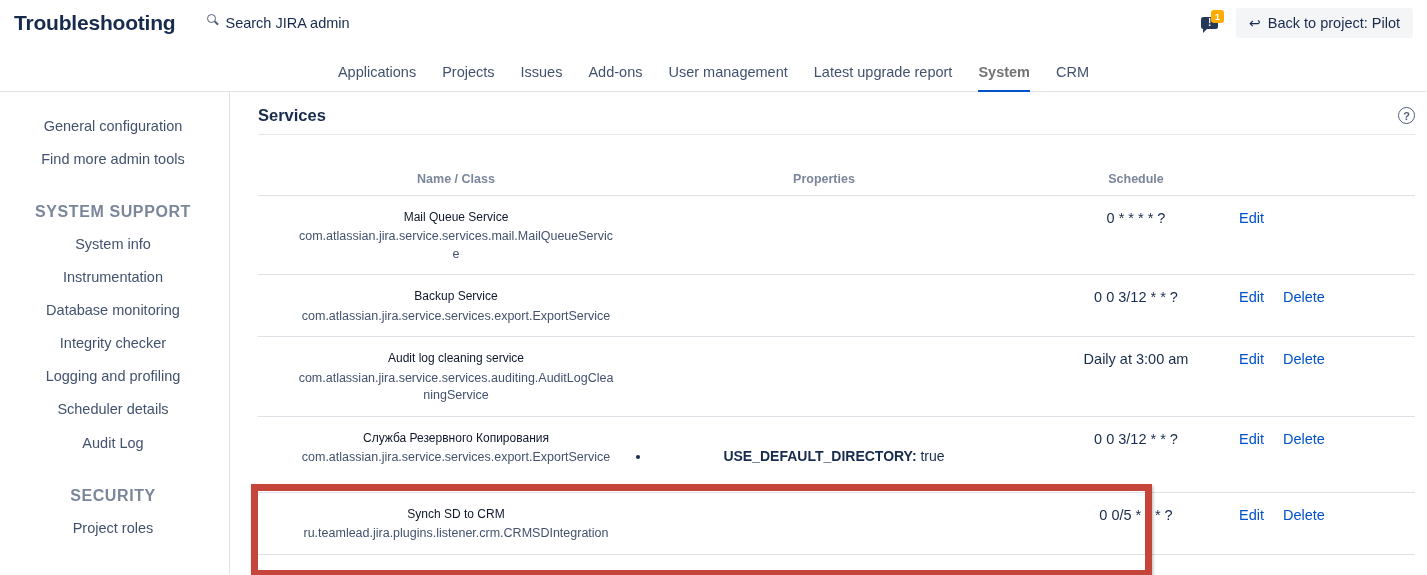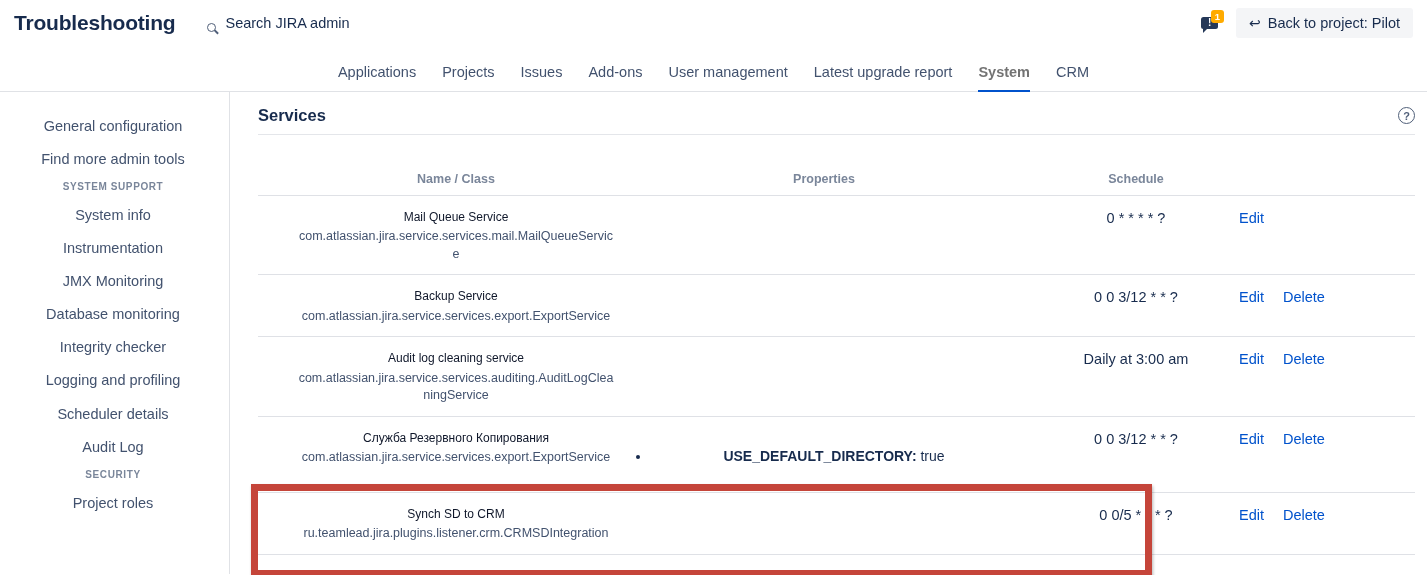--- a/index.html
+++ b/index.html
@@ -5,42 +5,42 @@
   * { box-sizing: border-box; }
   html,body { margin:0; padding:0; }
   body {
     width:1427px; height:575px; overflow:hidden; position:relative;
     background:#fff; color:#172B4D;
     font-family:"Liberation Sans", sans-serif;
   }
   
   .topbar { display:flex; align-items:center; height:46px; padding:0 14px; }
   .app-title { font-size:21px; font-weight:700; letter-spacing:-0.2px; margin:0 0 0 0; }
-  .search { display:flex; align-items:flex-end; margin-left:32px; }
+  .search { display:flex; align-items:flex-start; margin-left:32px; }
   .search-icon { width:9px; height:9px; border:1.5px solid #505F79; border-radius:50%; position:relative; margin-right:7px; }
   .search-icon::after { content:""; position:absolute; width:5px; height:1.5px; background:#505F79; transform:rotate(45deg); right:-4px; bottom:-1px; }
   .search input { border:none; outline:none; font-size:14.5px; width:230px; color:#172B4D; font-family:"Liberation Sans", sans-serif; background:transparent; }
   .search input::placeholder { color:#172B4D; opacity:1; }
   .top-right { margin-left:auto; display:flex; align-items:center; gap:15px; }
   .notif { position:relative; width:20px; height:17px; cursor:pointer; }
   .bubble { position:absolute; left:0; top:2px; width:17px; height:12px; background:#253858; border-radius:2.5px; color:#fff; font-size:10px; font-weight:700; text-align:center; line-height:12px; }
   .bubble::after { content:""; position:absolute; left:2px; bottom:-4px; border-left:5px solid #253858; border-bottom:5px solid transparent; }
   .notif-badge { position:absolute; top:-5px; right:-3px; background:#FFAB00; color:#fff; font-size:9.5px; font-weight:700; line-height:1; padding:2px 4px; border-radius:3px; }
   .back-btn { background:#F4F5F7; border:none; border-radius:3px; padding:7px 13px; font-size:14.5px; color:#172B4D; display:flex; align-items:center; gap:7px; cursor:pointer; font-family:"Liberation Sans", sans-serif; }
   .back-arrow { font-size:14px; line-height:1; }
   
   .tabs { display:flex; gap:26px; padding:0 14px; border-bottom:1px solid #E0E2E6; height:40px; align-items:stretch; margin-top:6px;justify-content:center; }
   .tab { font-size:14.5px; color:#42526E; display:flex; align-items:center; position:relative; cursor:pointer; white-space:nowrap; }
   .tab.active { color:#737373; font-weight:600; }
   .tab.active::after { content:""; position:absolute; left:0; right:0; bottom:-1px; height:2px; background:#0052CC; }
   
   .layout { display:flex; height:482px; }
   .sidebar { width:230px; flex-shrink:0; border-right:1px solid #E0E2E6; padding:17px 14px 0 11px;text-align:center; }
   .side-item { font-size:14.5px; color:#42526E; padding:7.5px 0; line-height:1.25; cursor:pointer; }
-  .side-header { font-size:10px; font-weight:700; color:#7A869A; letter-spacing:0.6px; margin:6px 0 6px; }
+  .side-header { font-size:16px; font-weight:700; color:#7A869A; letter-spacing:0.6px; margin:28px 0 6px; }
   
   .main { flex:1; padding:14px 12px 0 28px; position:relative;text-align:center; }
   .services-head { display:flex; justify-content:space-between; align-items:center; border-bottom:1px solid #E4E6EA; padding-bottom:9px; }
   .page-title { font-size:16.5px; font-weight:700; margin:0; }
   .help-icon { width:17px; height:17px; border:1.5px solid #505F79; border-radius:50%; color:#505F79; font-size:11px; font-weight:700; display:flex; align-items:center; justify-content:center; cursor:pointer; }
   .table { margin-top:31px; }
   .thead, .trow { display:grid; grid-template-columns:357px 418px 206px 1fr; border-bottom:1px solid #DFE1E6; }
   .thead { padding:6px 0 9px; color:#7A869A; font-size:12.5px; font-weight:700; }
   .thead .c1 { padding-left:39px; }
   .trow { padding:14px 0 11px; position:relative; }
@@ -86,21 +86,20 @@
     <div class="tab">CRM</div>
   </div>
 
 <div class="layout">
   <div class="sidebar">
       <div class="side-item">General configuration</div>
       <div class="side-item">Find more admin tools</div>
       <div class="side-header">SYSTEM SUPPORT</div>
       <div class="side-item">System info</div>
       <div class="side-item">Instrumentation</div>
-      <div class="side-item">JMX Monitoring</div>
       <div class="side-item">Database monitoring</div>
       <div class="side-item">Integrity checker</div>
       <div class="side-item">Logging and profiling</div>
       <div class="side-item">Scheduler details</div>
       <div class="side-item">Audit Log</div>
       <div class="side-header">SECURITY</div>
       <div class="side-item">Project roles</div>
     </div>
 
   <div class="main">

